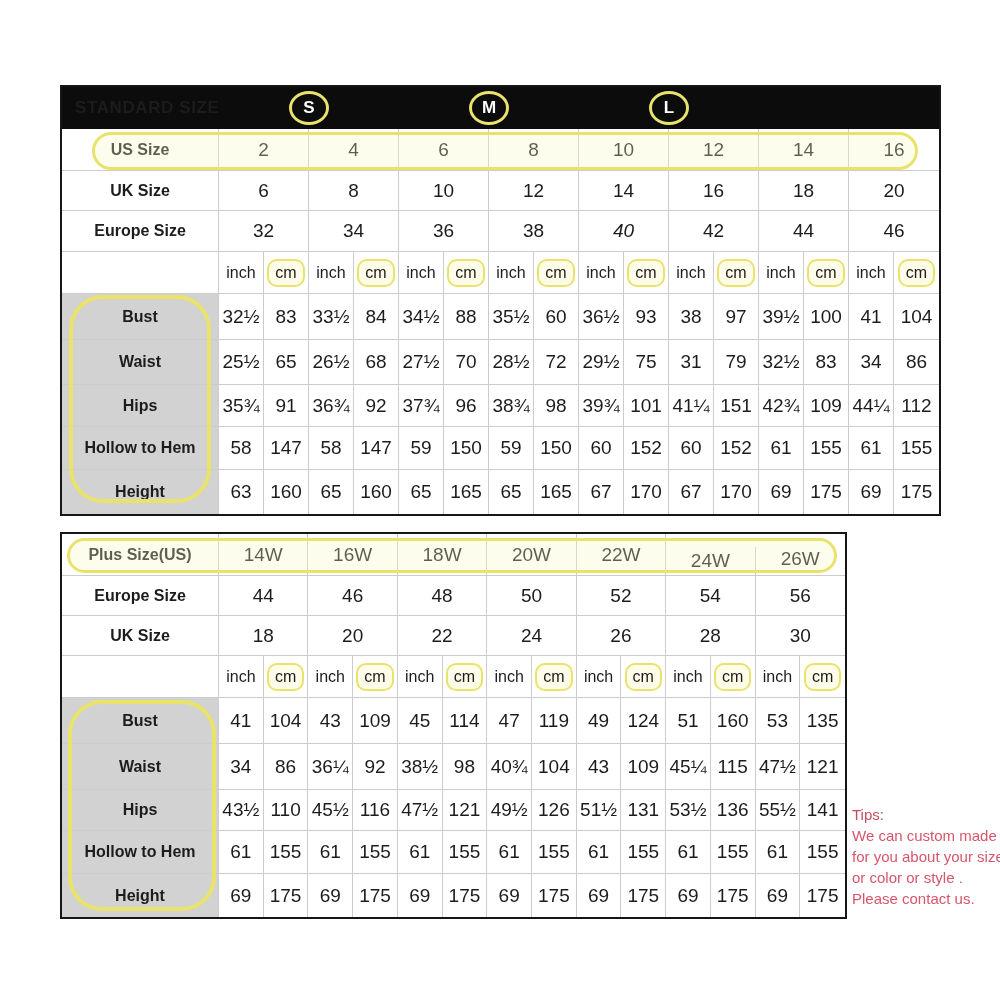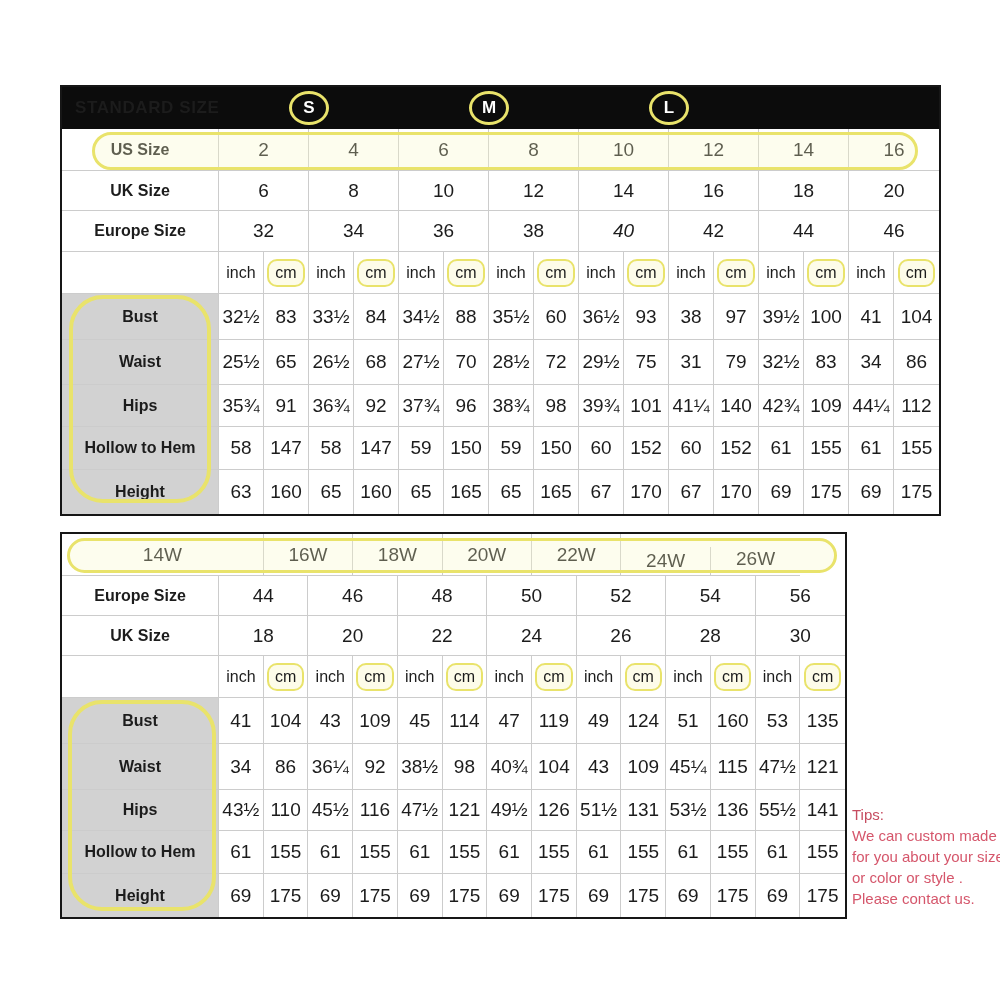--- a/index.html
+++ b/index.html
@@ -184,21 +184,21 @@
       <div class="c">91</div>
       <div class="c">36¾</div>
       <div class="c">92</div>
       <div class="c">37¾</div>
       <div class="c">96</div>
       <div class="c">38¾</div>
       <div class="c">98</div>
       <div class="c">39¾</div>
       <div class="c">101</div>
       <div class="c">41¼</div>
-      <div class="c">140</div>
+      <div class="c">151</div>
       <div class="c">42¾</div>
       <div class="c">109</div>
       <div class="c">44¼</div>
       <div class="c">112</div>
     </div>
     <div class="row" style="height: 43px;">
       <div class="c lab mlab">Hollow to Hem</div>
       <div class="c">58</div>
       <div class="c">147</div>
       <div class="c">58</div>
@@ -234,20 +234,21 @@
       <div class="c">175</div>
       <div class="c">69</div>
       <div class="c">175</div>
     </div>
   </div>
 
 <div class="tbl t2" id="plus-table">
   <div class="ovl" id="ovl-plusrow"></div>
   <div class="ovl" id="ovl-plus-labels"></div>
 <div class="row" style="height: 42px;">
+      <div class="c lab">Plus Size(US)</div>
       <div class="c" style="grid-column: span 2;">14W</div>
       <div class="c" style="grid-column: span 2;">16W</div>
       <div class="c" style="grid-column: span 2;">18W</div>
       <div class="c" style="grid-column: span 2;">20W</div>
       <div class="c" style="grid-column: span 2;">22W</div>
       <div class="c" style="grid-column: span 2; margin-top: 13px;">24W</div>
       <div class="c" style="grid-column: span 2; margin-top: 9px;">26W</div>
     </div>
     <div class="row" style="height: 40px;">
       <div class="c lab">Europe Size</div>

